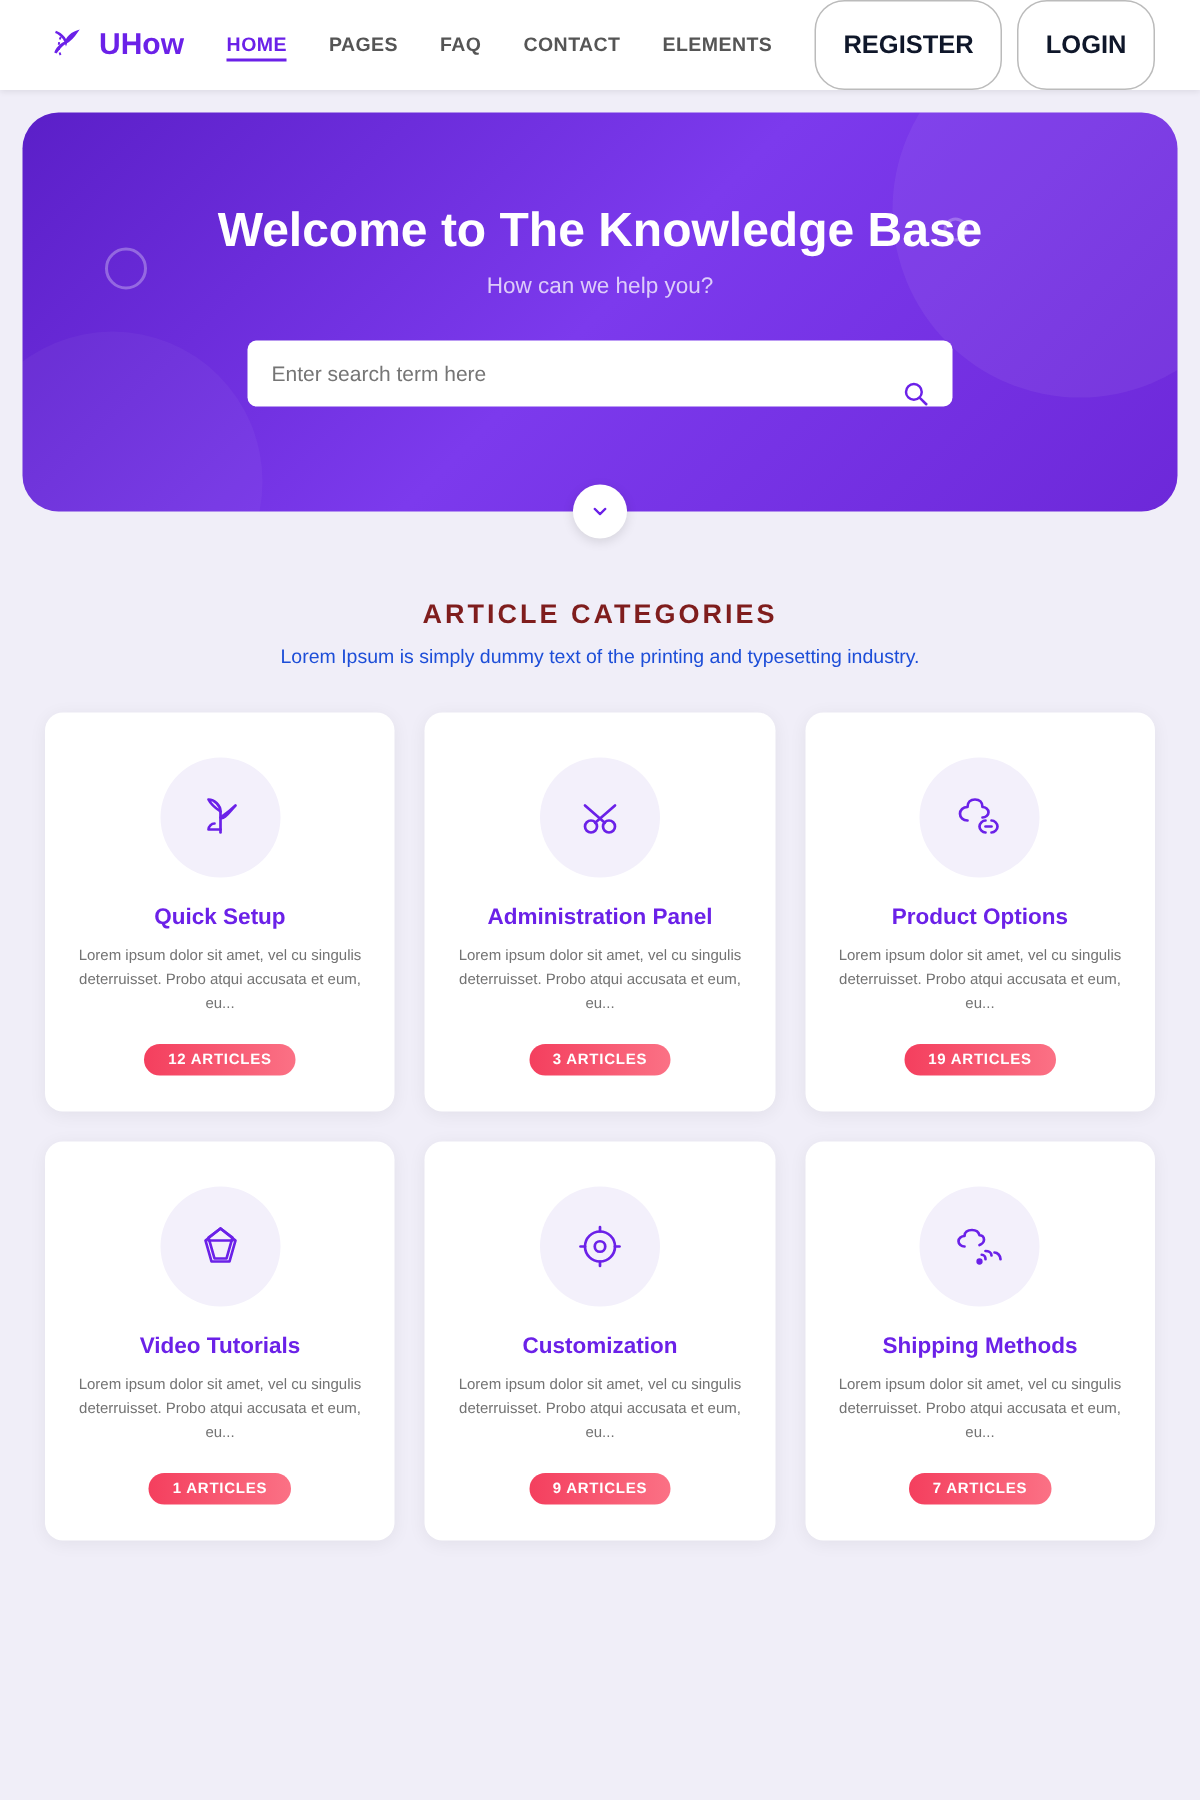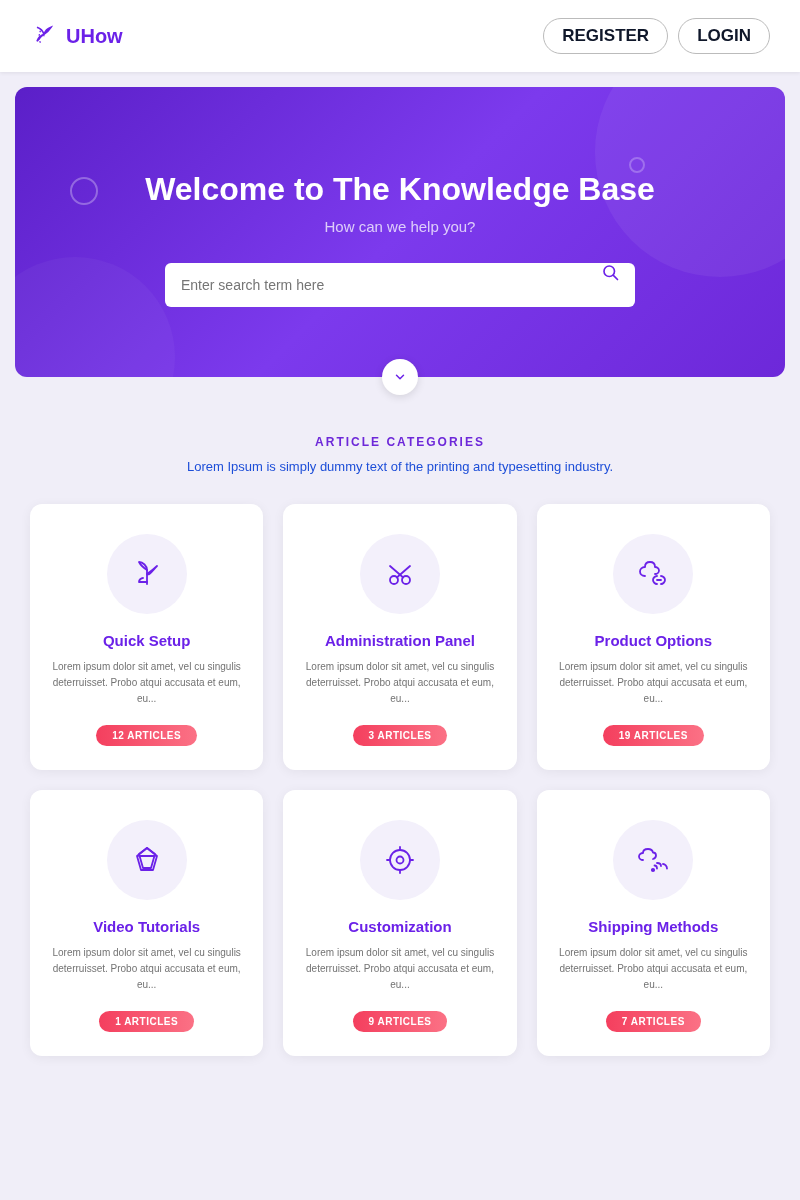--- a/index.html
+++ b/index.html
@@ -7,24 +7,23 @@
       font-family: 'Segoe UI', Arial, sans-serif;
       background: #f0eef8;
       width: 800px;
       min-height: 1200px;
     }
 
     
     .navbar {
       background: #fff;
       display: flex;
-      align-items: center;
       justify-content: space-between;
       padding: 0 30px;
-      height: 72px;
+      height: 60px;
       box-shadow: 0 1px 4px rgba(0,0,0,0.08);
     }
     .navbar-logo {
       display: flex;
       align-items: center;
       gap: 8px;
       font-size: 20px;
       font-weight: 700;
       color: #6b21e8;
     }
@@ -55,22 +54,22 @@
       cursor: pointer;
       border: 1.5px solid #bbb;
       background: transparent;
       color: #0f172a;
     }
 
     
     .hero {
       background: linear-gradient(135deg, #5b1fc8 0%, #7c3aed 50%, #6d28d9 100%);
       margin: 15px 15px 0 15px;
-      border-radius: 12px;
-      padding: 84px 30px 70px 30px;
+      border-radius: 24px;
+      padding: 60px 30px 70px 30px;
       text-align: center;
       position: relative;
       overflow: hidden;
     }
     .hero::before {
       content: '';
       position: absolute;
       top: -60px; right: -60px;
       width: 250px; height: 250px;
       border-radius: 50%;
@@ -108,21 +107,21 @@
     }
     .hero p {
       color: rgba(255,255,255,0.75);
       font-size: 15px;
       margin-bottom: 28px;
       position: relative;
       z-index: 1;
     }
     .search-bar {
       display: flex;
-      align-items: flex-start;
+      align-items: flex-end;
       background: #fff;
       border-radius: 6px;
       padding: 0 16px;
       max-width: 470px;
       margin: 0 auto;
       position: relative;
       z-index: 1;
     }
     .search-bar input {
       flex: 1;
@@ -155,23 +154,23 @@
       font-size: 14px;
       cursor: pointer;
     }
 
     
     .categories-section {
       padding: 40px 30px 40px 30px;
       text-align: center;
     }
     .categories-section h2 {
-      font-size: 12px;
+      font-size: 18px;
       font-weight: 800;
-      color: #6d28d9;
+      color: #7f1d1d;
       letter-spacing: 2px;
       margin-bottom: 10px;
       text-transform: uppercase;
     }
     .categories-section .subtitle {
       font-size: 13px;
       color: #1d4ed8;
       margin-bottom: 30px;
     }
 
@@ -229,20 +228,27 @@
 <body>
 
 <nav class="navbar">
   <div class="navbar-logo">
     <svg viewBox="0 0 32 32" fill="none" xmlns="http://www.w3.org/2000/svg">
       <path d="M8 6 C8 6, 14 8, 16 14 C18 8, 24 6, 24 6 C24 6, 20 12, 16 14 C12 16, 8 22, 8 22 C8 22, 10 16, 16 14" stroke="#6b21e8" stroke-width="2" fill="none"></path>
       <path d="M12 10 C10 14, 10 20, 12 24" stroke="#6b21e8" stroke-width="1.5" fill="none" stroke-dasharray="2,2"></path>
     </svg>
     <span>UHow</span>
   </div>
+  <ul class="navbar-nav">
+    <li class="active"><a href="#">HOME</a></li>
+    <li><a href="#">PAGES</a></li>
+    <li><a href="#">FAQ</a></li>
+    <li><a href="#">CONTACT</a></li>
+    <li><a href="#">ELEMENTS</a></li>
+  </ul>
   <div class="navbar-actions">
     <button class="btn-register">REGISTER</button>
     <button class="btn-login">LOGIN</button>
   </div>
 </nav>
 
 <section class="hero">
   <div class="hero-circle-sm"></div>
   <div class="hero-circle-sm2"></div>
   <h1>Welcome to The Knowledge Base</h1>

